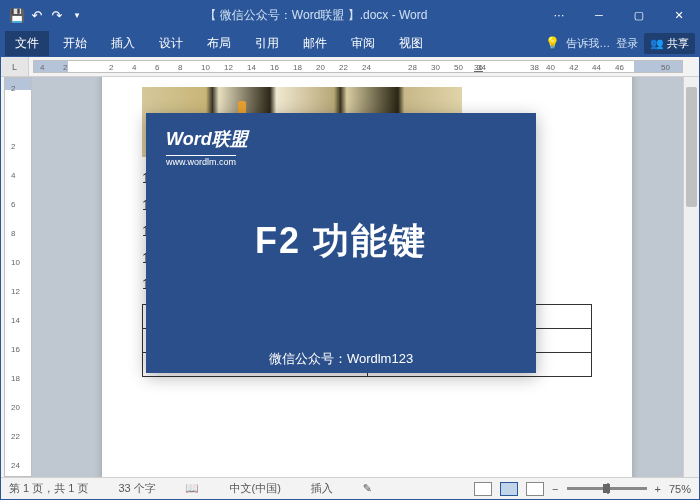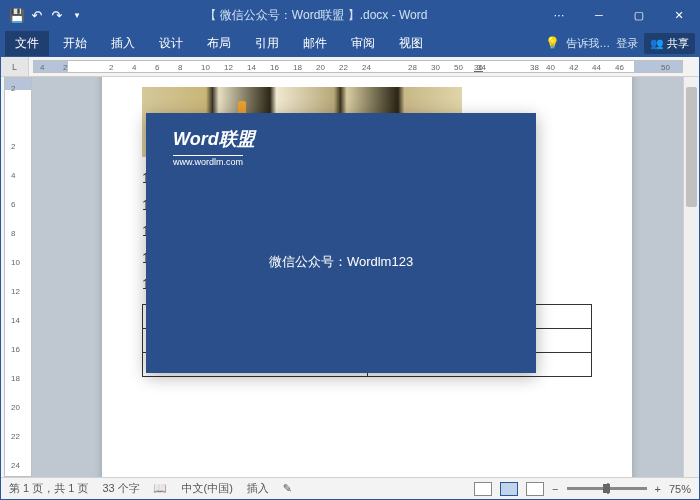--- a/index.html
+++ b/index.html
@@ -27,26 +27,26 @@
 .vruler .tick{position:absolute;left:6px;font-size:8px;}
 .doc-area{flex:1;background:#bfc8d0;position:relative;overflow:hidden;}
 .vscroll{width:16px;background:#f0f0f0;border-left:1px solid #d0d0d0;position:relative;}
 .vscroll .thumb{position:absolute;left:2px;right:2px;top:10px;height:120px;background:#c0c0c0;border-radius:2px;}
 .page{position:absolute;left:70px;top:-10px;width:530px;min-height:600px;background:#fff;box-shadow:0 2px 8px rgba(0,0,0,0.2);padding:20px 40px;}
 .photo{width:320px;height:70px;background:linear-gradient(90deg,#d4c89a 0%,#c9b577 20%,#3a3528 22%,#e8dfc0 24%,#2d2818 40%,#f0e8d0 42%,#b8a878 60%,#3d3520 62%,#d8cca0 64%,#2a2515 80%,#c8b888 82%,#e0d4a8 100%);margin-bottom:8px;position:relative;}
 .photo::before{content:"";position:absolute;left:30%;top:20%;width:8px;height:40px;background:#e8a030;border-radius:2px;}
 .lines{font-size:14px;line-height:1.9;color:#333;}
 .tbl{width:100%;border-collapse:collapse;margin-top:6px;}
 .tbl td{border:1px solid #333;height:24px;width:50%;}
-.overlay{position:absolute;left:145px;top:112px;width:390px;height:260px;background:#2b4f8a;color:#fff;padding:14px 27px;box-shadow:0 4px 16px rgba(0,0,0,0.3);}
+.overlay{position:absolute;left:145px;top:112px;width:390px;height:260px;background:#2b4f8a;color:#fff;padding:14px 20px;box-shadow:0 4px 16px rgba(0,0,0,0.3);}
 .overlay .logo{font-size:18px;font-weight:bold;font-style:italic;}
 .overlay .logo-sub{font-size:9px;border-top:1px solid #fff;display:inline-block;padding-top:1px;margin-top:-2px;}
 .overlay .big{font-size:36px;font-weight:bold;text-align:center;margin-top:48px;letter-spacing:2px;}
 .overlay .foot{font-size:13px;text-align:center;margin-top:84px;}
-.statusbar{position:absolute;bottom:0;left:0;right:0;height:22px;background:#f3f3f3;border-top:1px solid #d0d0d0;display:flex;align-items:center;font-size:11px;color:#555;padding:0 8px;gap:14px;}
+.statusbar{position:absolute;bottom:0;left:0;right:0;height:22px;background:#f3f3f3;border-top:1px solid #d0d0d0;display:flex;align-items:center;font-size:11px;color:#555;padding:0 8px;gap:30px;}
 .statusbar .right{margin-left:auto;display:flex;align-items:center;gap:8px;}
 .view-btn{width:18px;height:14px;border:1px solid #888;background:#fff;cursor:pointer;}
 .view-btn.active{background:#c0d4ea;border-color:#2b579a;}
 .zoom-slider{width:80px;height:3px;background:#888;position:relative;}
 .zoom-slider::before{content:"";position:absolute;left:50%;top:-4px;width:2px;height:11px;background:#888;}
 .zoom-slider .knob{position:absolute;left:45%;top:-3px;width:7px;height:9px;background:#666;}
 </style>
 </head>
 <body>
 
@@ -174,20 +174,21 @@
     </div>
   </div>
   <div class="vscroll">
     <div class="thumb"></div>
   </div>
 </div>
 
 <div class="overlay">
   <div class="logo">Word联盟</div>
   <div class="logo-sub">www.wordlm.com</div>
+  <div class="big">F2 功能键</div>
   <div class="foot">微信公众号：Wordlm123</div>
 </div>
 
 <div class="statusbar">
   <span>第 1 页，共 1 页</span>
   <span>33 个字</span>
   <span>📖</span>
   <span>中文(中国)</span>
   <span>插入</span>
   <span>✎</span>

